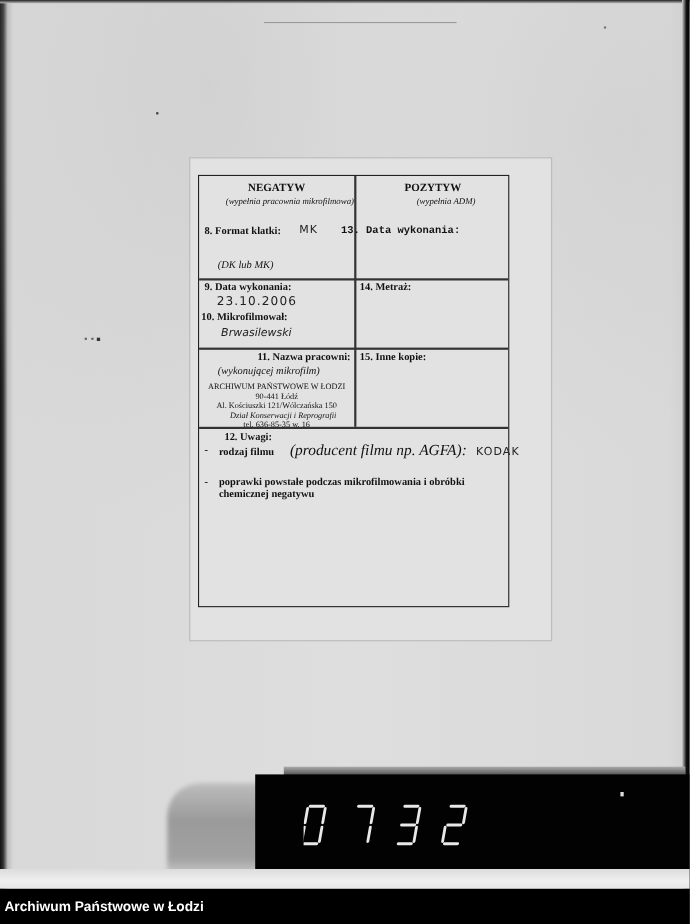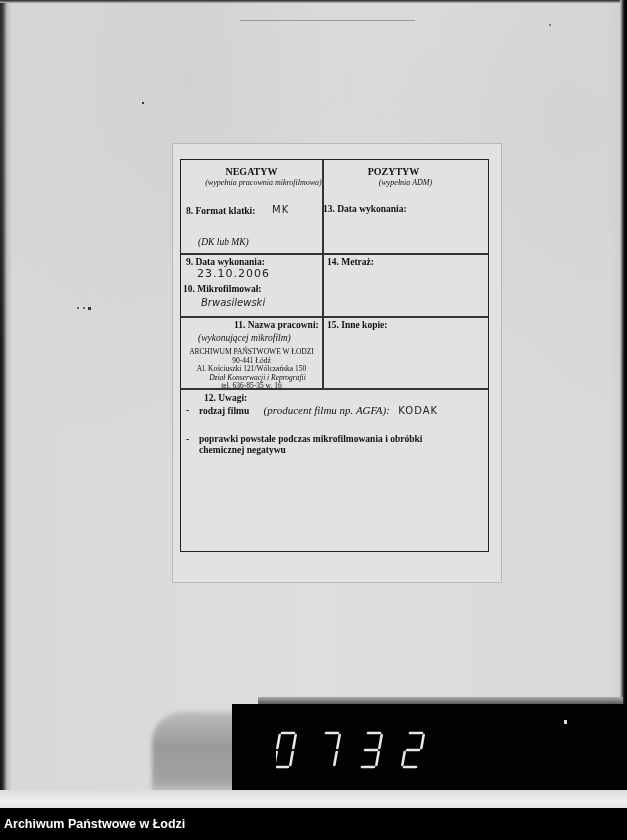--- a/index.html
+++ b/index.html
@@ -30,21 +30,21 @@
     position: absolute; left: 232px; top: 704px; width: 395px; height: 86px;
     background: #020202;
   }
   .counter svg { position: absolute; left: 44px; top: 27px; }
   .counter .speck { position: absolute; left: 332px; top: 16px; width: 3px; height: 4px; background: #ddd; }
   .paper {
     position: absolute; left: 172px; top: 143px; width: 330px; height: 440px;
     background: #e2e2e2; border: 1px solid #b8b8b8; box-sizing: border-box;
   }
   .form {
-    position: absolute; left: 180px; top: 159px; width: 309px; height: 393px;
+    position: absolute; left: 180px; top: 159px; width: 283px; height: 393px;
     border: 1.5px solid #222; box-sizing: border-box; color: #111;
   }
   .vline { position: absolute; left: 141px; top: 0; width: 1.5px; height: 228px; background: #333; }
   .hline { position: absolute; left: 0; width: 100%; height: 1.5px; background: #333; }
   .cell { position: absolute; font-size: 9.5px; line-height: 11px; }
   .b { font-weight: bold; }
   .i { font-style: italic; margin-left: 12px; }
   .center { text-align: center; }
   .hand { font-family: "DejaVu Sans", sans-serif; font-size: 11px; color: #222; letter-spacing: 1px; }
   .small { font-size: 7.5px; line-height: 8.5px; text-align: center; }
@@ -77,21 +77,21 @@
     <div class="hline" style="top:228px"></div>
 
     <div class="cell center b" style="left:0;top:6px;width:141px;font-size:10px;">NEGATYW</div>
     <div class="cell center i" style="left:0;top:17px;width:141px;font-size:8px;">(wypełnia pracownia mikrofilmowa)</div>
     <div class="cell b" style="left:5px;top:46px;">8. Format klatki:</div>
     <div class="cell hand" style="left:91px;top:44px;font-size:10px;">MK</div>
     <div class="cell i" style="left:5px;top:77px;">(DK lub MK)</div>
 
     <div class="cell center b" style="left:142px;top:6px;width:141px;font-size:10px;">POZYTYW</div>
     <div class="cell center i" style="left:142px;top:17px;width:141px;font-size:8px;">(wypełnia ADM)</div>
-    <div class="cell b" style="left:142px;top:44px;">13. Data wykonania:</div>
+    <div class="cell b" style="left:129px;top:44px;font-family:Liberation Mono, monospace;">13. Data wykonania:</div>
 
     <div class="cell b" style="left:5px;top:97px;">9. Data wykonania:</div>
     <div class="cell hand" style="left:16px;top:108px;font-size:11px;">23.10.2006</div>
     <div class="cell b" style="left:2px;top:124px;">10. Mikrofilmował:</div>
     <div class="cell hand" style="left:20px;top:137px;font-size:10px;letter-spacing:0;font-style:italic;">Brwasilewski</div>
 
     <div class="cell b" style="left:146px;top:97px;">14. Metraż:</div>
 
     <div class="cell b" style="left:5px;top:160px;margin-left:48px;">11. Nazwa pracowni:</div>
     <div class="cell i" style="left:5px;top:173px;">(wykonującej mikrofilm)</div>
@@ -102,21 +102,21 @@
       <div class="i">Dział Konserwacji i Reprografii</div>
       <div>tel. 636-85-35 w. 16</div>
     </div>
 
     <div class="cell b" style="left:146px;top:160px;">15. Inne kopie:</div>
 
     <div class="cell b" style="left:23px;top:233px;">12. Uwagi:</div>
     <div class="cell b" style="left:5px;top:245px;">-</div>
     <div class="cell" style="left:18px;top:245px;white-space:nowrap;">
       <span class="b">rodzaj filmu</span>
-      <span class="i" style="font-size:11px;">(producent filmu np. AGFA):</span>
+      <span class="i" style="font-size:14px;">(producent filmu np. AGFA):</span>
       <span class="hand" style="font-size:10px;margin-left:6px;margin-top:38px;">KODAK</span>
     </div>
     <div class="cell b" style="left:5px;top:274px;">-</div>
     <div class="cell b" style="left:18px;top:274px;white-space:nowrap;">
       <div>poprawki powstałe podczas mikrofilmowania i obróbki</div>
       <div>chemicznej negatywu</div>
     </div>
   </div>
 
   <div class="right-shade"></div>

